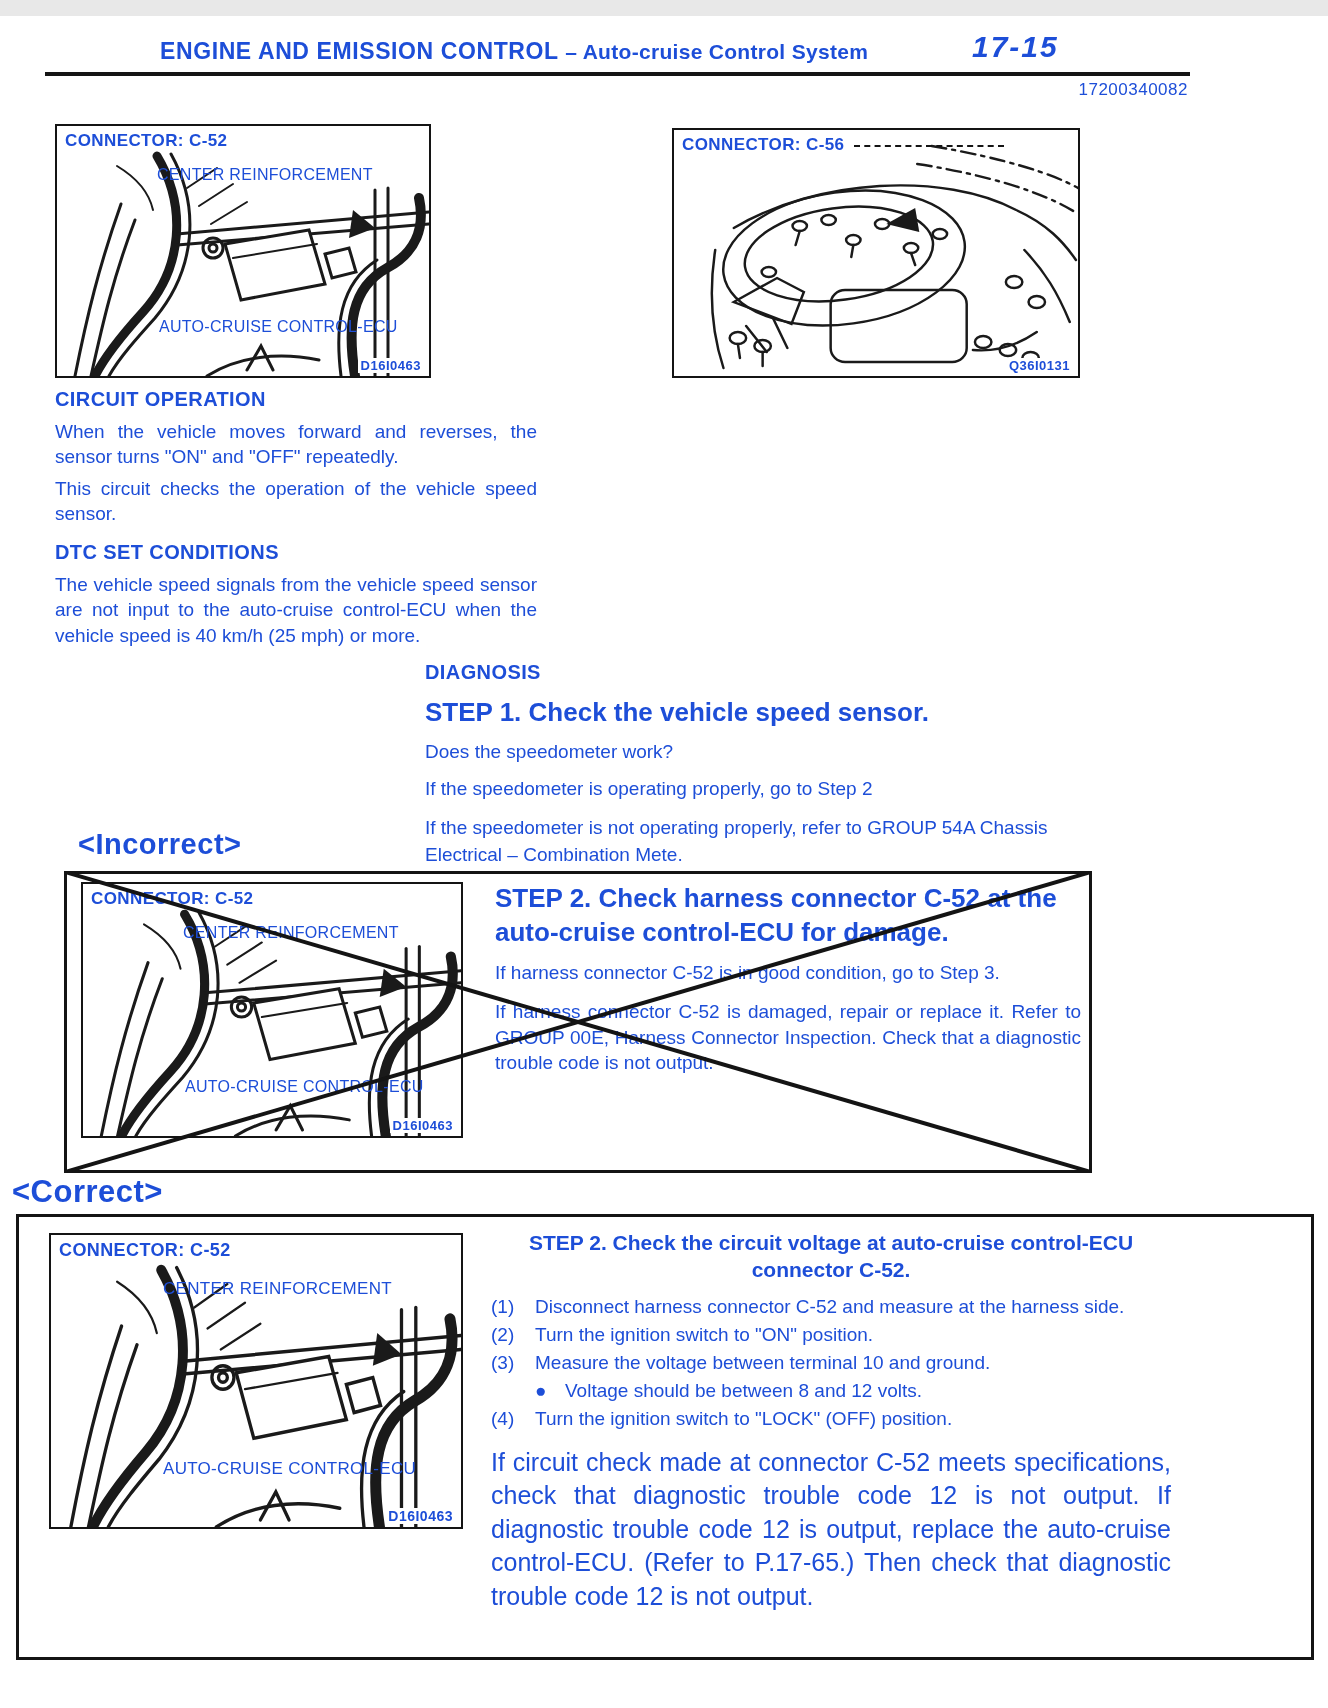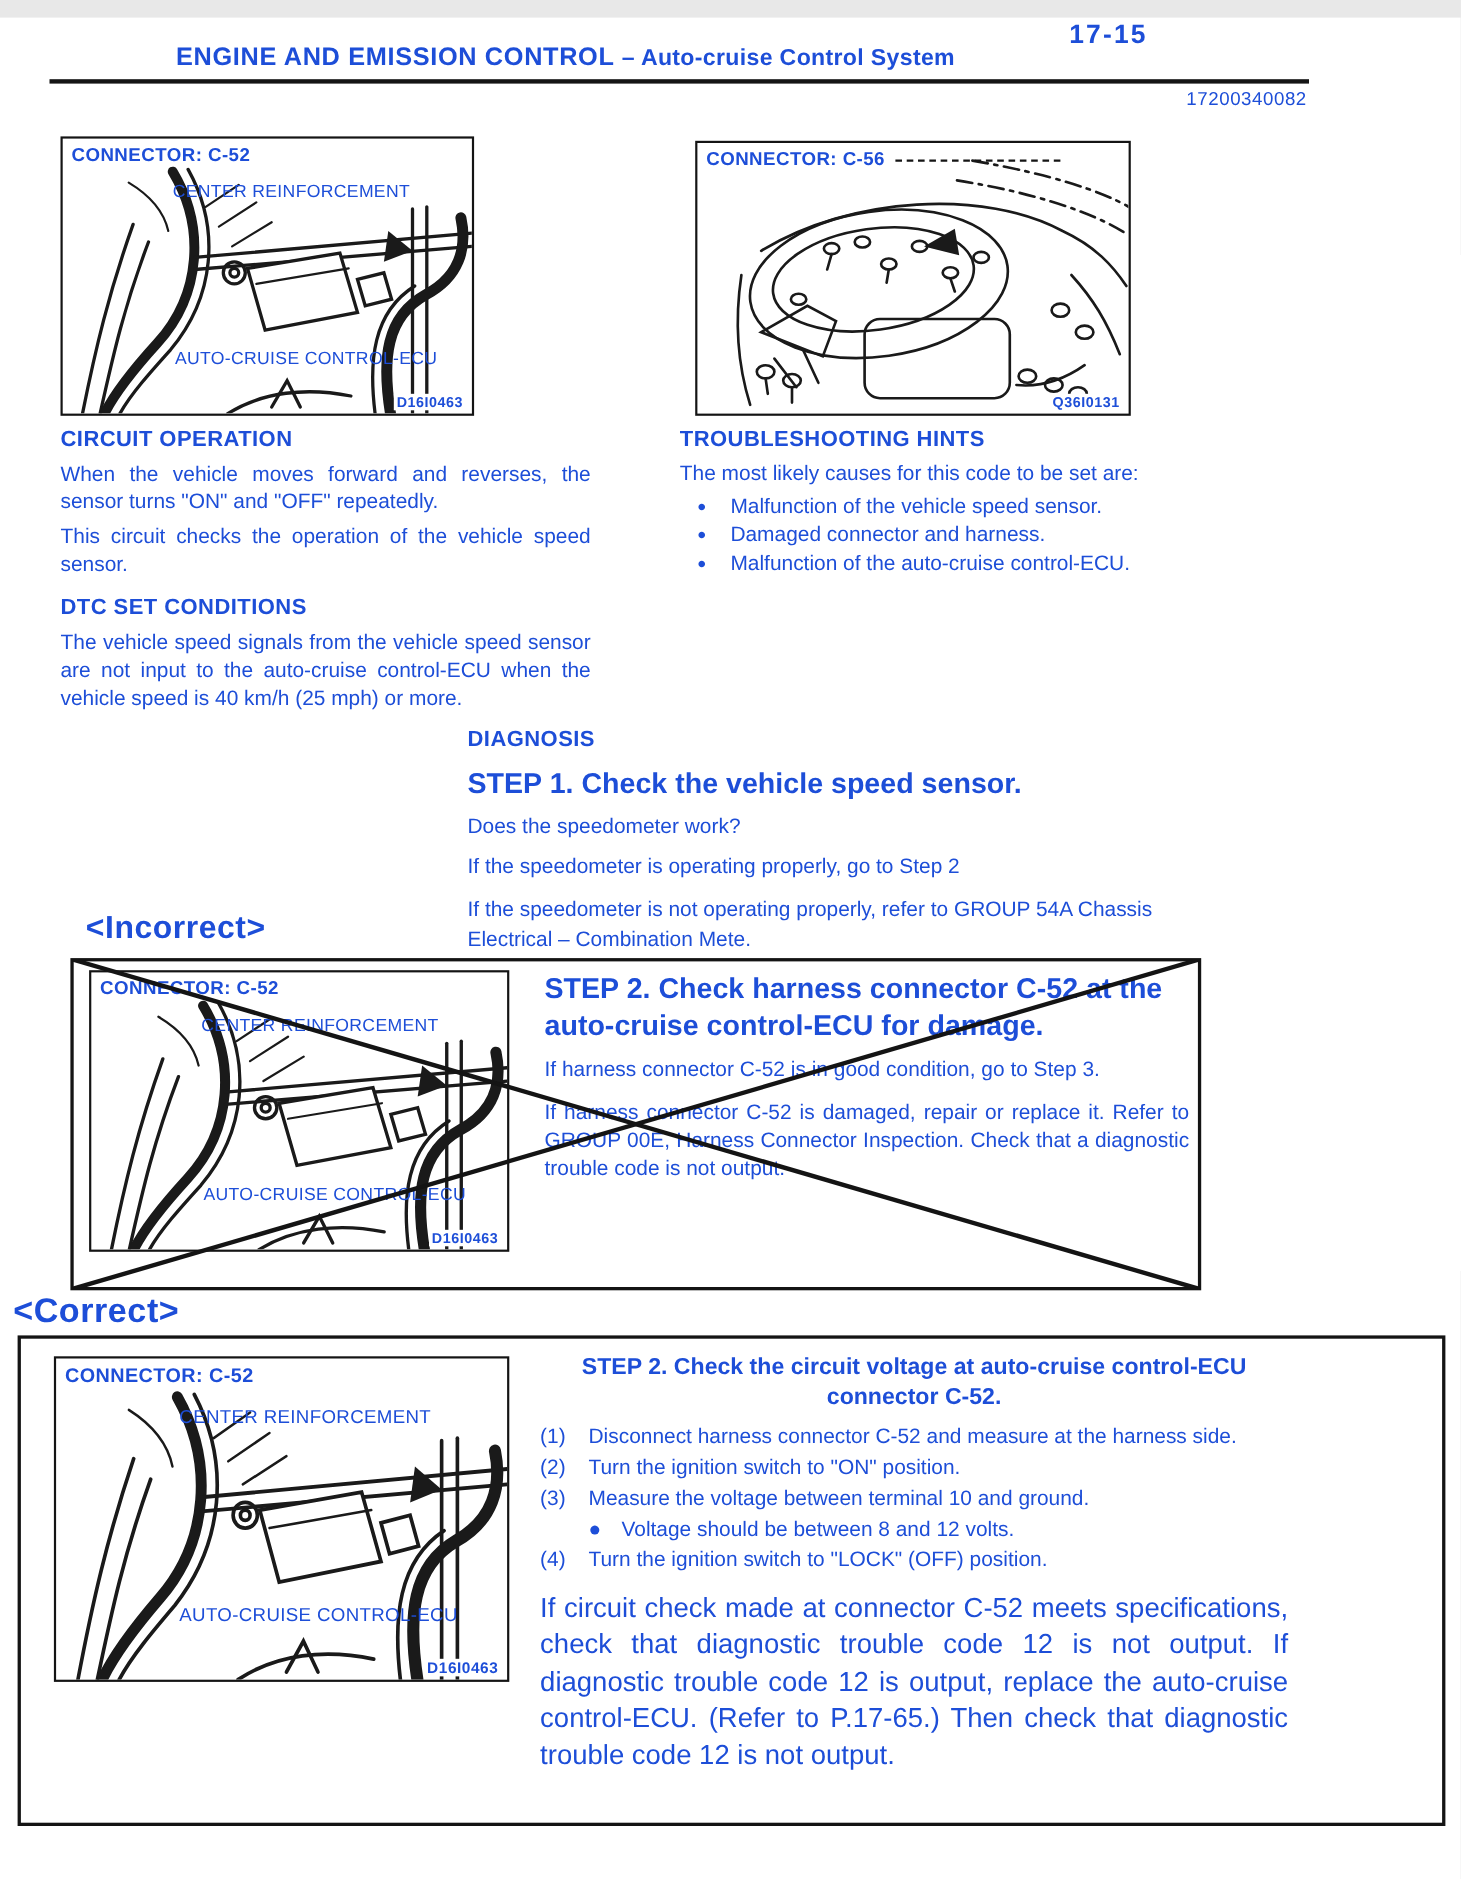--- a/index.html
+++ b/index.html
@@ -5,21 +5,21 @@
   html,body{margin:0;padding:0;background:#e8e8e8;}
   .page{
     position:relative;width:1328px;height:1708px;background:#ffffff;
     font-family:"Liberation Sans",sans-serif;color:#1d4ed8;margin:16px auto;
     overflow:hidden;
   }
   .abs{position:absolute;}
   
   .hdr-title{left:160px;top:22px;font-size:23px;font-weight:700;letter-spacing:.6px;white-space:nowrap;}
   .hdr-sub{font-size:21px;font-weight:700;letter-spacing:.3px;}
-  .hdr-page{left:972px;top:2px;font-size:24px;font-weight:700;letter-spacing:2px;}
+  .hdr-page{left:972px;top:14px;font-size:30px;font-weight:700;letter-spacing:2px;font-style:italic;}
   .hdr-rule{left:45px;top:56px;width:1145px;height:4px;background:#151515;}
   .hdr-doc{left:950px;top:64px;width:238px;text-align:right;font-size:17px;letter-spacing:.5px;}
   
   .figbox{border:2px solid #141414;background:#fff;overflow:hidden;}
   .fig-art{position:absolute;left:0;top:0;width:100%;height:100%;}
   .fig-connector{position:absolute;left:8px;top:5px;font-size:17px;font-weight:700;letter-spacing:.4px;white-space:nowrap;}
   .fig-dash{display:inline-block;width:150px;border-top:2px dashed #141414;vertical-align:middle;margin-left:10px;}
   .fig-label{position:absolute;font-size:16px;letter-spacing:.3px;white-space:nowrap;}
   .fig-code{position:absolute;right:5px;bottom:3px;font-size:13px;font-weight:700;letter-spacing:.5px;background:#fff;padding:0 3px;}
   
@@ -111,47 +111,38 @@
   <div class="abs figbox" style="left:55px;top:108px;width:372px;height:250px;">
     <svg class="fig-art" viewBox="0 0 372 250" preserveAspectRatio="none">
         <use href="#art-c52"></use>
       </svg>
     <div class="fig-connector">CONNECTOR: C-52</div>
     <div class="fig-label" style="left:100px;top:40px;">CENTER REINFORCEMENT</div>
     <div class="fig-label" style="left:102px;bottom:40px;">AUTO-CRUISE CONTROL-ECU</div>
     <div class="fig-code">D16I0463</div>
   </div>
 
-  <div class="abs figbox" style="left:632px;top:112px;width:392px;height:246px;">
+  <div class="abs figbox" style="left:672px;top:112px;width:392px;height:246px;padding-left:12px;">
     <svg class="fig-art" viewBox="0 0 392 246" preserveAspectRatio="none">
         <use href="#art-c56"></use>
       </svg>
     <div class="fig-connector">
       <span>CONNECTOR: C-56</span><span class="fig-dash"></span>
     </div>
     <div class="fig-code">Q36I0131</div>
   </div>
 
   <div class="abs" style="left:55px;top:372px;width:482px;">
     <div class="h-sec">CIRCUIT OPERATION</div>
     <p class="body-p">When the vehicle moves forward and reverses, the sensor turns "ON" and "OFF" repeatedly.</p>
     <p class="body-p">This circuit checks the operation of the vehicle speed sensor.</p>
     <div class="h-sec" style="margin-top:14px;">DTC SET CONDITIONS</div>
     <p class="body-p">The vehicle speed signals from the vehicle speed sensor are not input to the auto-cruise control-ECU when the vehicle speed is 40 km/h (25 mph) or more.</p>
   </div>
 
-  <div class="abs" style="left:618px;top:372px;width:540px;">
-    <div class="h-sec">TROUBLESHOOTING HINTS</div>
-    <p class="body-line">The most likely causes for this code to be set are:</p>
-    <ul class="bullets">
-      <li>Malfunction of the vehicle speed sensor.</li>
-      <li>Damaged connector and harness.</li>
-      <li>Malfunction of the auto-cruise control-ECU.</li>
-    </ul>
-  </div>
 
   <div class="abs" style="left:425px;top:645px;width:672px;">
     <div class="h-sec" style="margin-bottom:12px;">DIAGNOSIS</div>
     <div class="step-title">STEP 1. Check the vehicle speed sensor.</div>
     <p class="body-line" style="margin-bottom:13px;">Does the speedometer work?</p>
     <p class="body-line" style="margin-bottom:13px;">If the speedometer is operating properly, go to Step 2</p>
     <p class="body-line" style="line-height:1.4;">If the speedometer is not operating properly, refer to GROUP 54A Chassis Electrical – Combination Mete.</p>
   </div>
 
   <div class="abs tag-label" style="left:78px;top:812px;">&lt;Incorrect&gt;</div>

